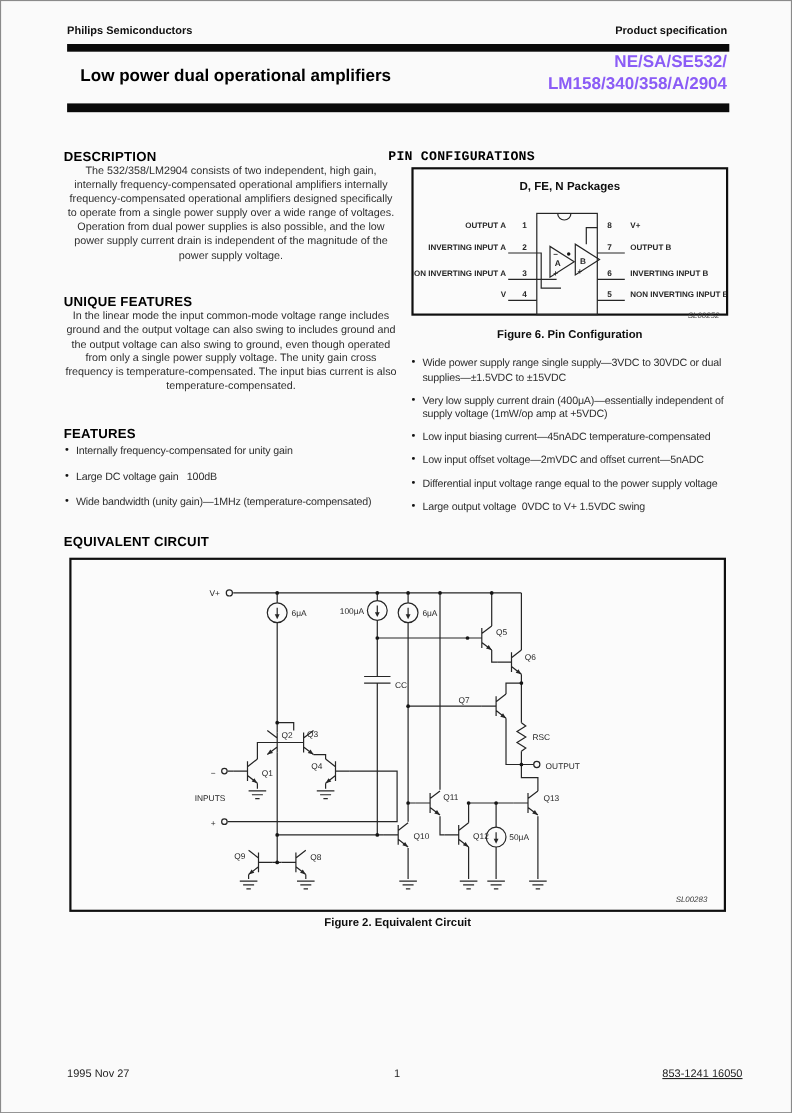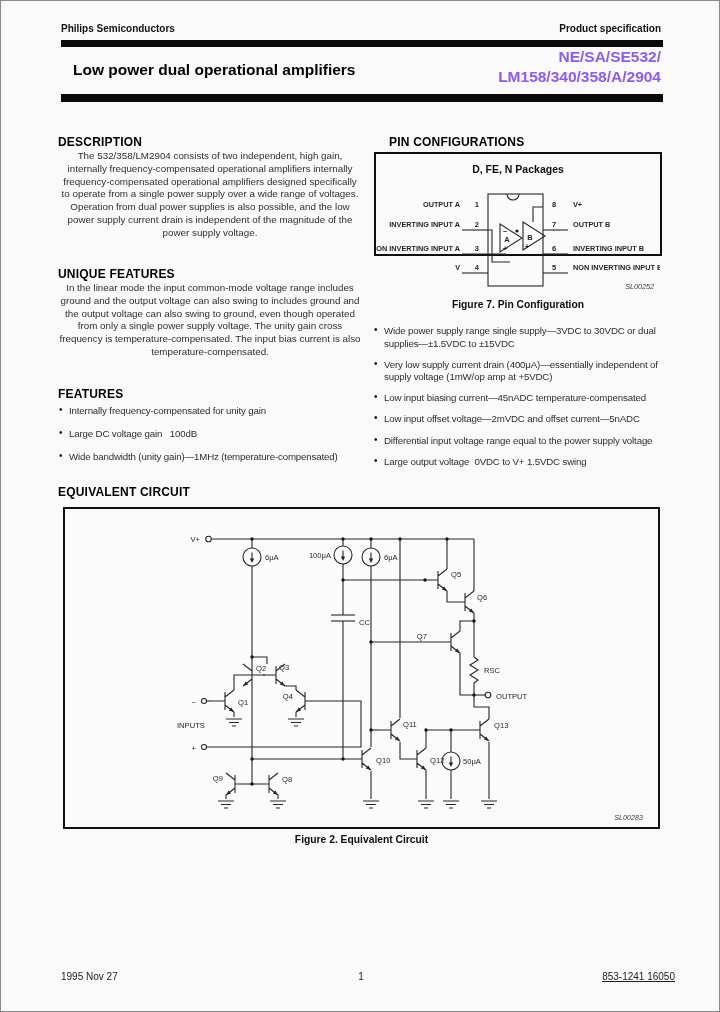--- a/index.html
+++ b/index.html
@@ -55,23 +55,23 @@
   <h2 class="sec abs" style="left:57px;top:266px;">UNIQUE FEATURES</h2>
   <p class="body abs" style="left:57px;top:281px;width:304px;">In the linear mode the input common-mode voltage range includes ground and the output voltage can also swing to includes ground and the output voltage can also swing to ground, even though operated from only a single power supply voltage. The unity gain cross frequency is temperature-compensated. The input bias current is also temperature-compensated.</p>
 
   <h2 class="sec abs" style="left:57px;top:386px;">FEATURES</h2>
   <ul class="blist feat abs" style="left:57px;top:404px;width:304px;">
     <li>Internally frequency-compensated for unity gain</li>
     <li>Large DC voltage gain   100dB</li>
     <li>Wide bandwidth (unity gain)—1MHz (temperature-compensated)</li>
   </ul>
 
-  <h2 class="sec abs" style="left:388px;top:134px;">PIN CONFIGURATIONS</h2>
-
-  <div class="figbox" style="left:373px;top:151px;width:288px;height:104px;">
+  <h2 class="sec abs" style="left:352px;top:134px;font-family:Liberation Mono, monospace;">PIN CONFIGURATIONS</h2>
+
+  <div class="figbox" style="left:373px;top:151px;width:288px;height:135px;">
     <svg width="284" height="139" viewBox="0 0 284 139">
       <text class="pkg-title" x="142" y="19" text-anchor="middle">D, FE, N Packages</text>
 
       <rect class="chip" x="112" y="40" width="55" height="92"></rect>
       <path d="M131,40 a6,6 0 0 0 12,0" fill="#fbfbfb"></path>
 
       <line x1="86" y1="76" x2="112" y2="76"></line>
       <line x1="86" y1="100" x2="130" y2="100"></line>
       <line x1="86" y1="119" x2="112" y2="119"></line>
       <line x1="167" y1="76" x2="192" y2="76"></line>
@@ -102,21 +102,21 @@
       <text class="pin-num" x="176" y="73">7</text>
       <text class="pin-num" x="176" y="97">6</text>
       <text class="pin-num" x="176" y="116">5</text>
       <text class="pin-label" x="197" y="53">V+</text>
       <text class="pin-label" x="197" y="73">OUTPUT B</text>
       <text class="pin-label" x="197" y="97">INVERTING INPUT B</text>
       <text class="pin-label" x="197" y="116">NON INVERTING INPUT B</text>
       <text class="code" x="278" y="135" text-anchor="end">SL00252</text>
     </svg>
   </div>
-  <div class="figcap" style="left:373px;top:298px;width:288px;">Figure 7.  Pin Configuration</div>
+  <div class="figcap" style="left:373px;top:298px;width:288px;">Figure 6.  Pin Configuration</div>
 
   <ul class="blist supply abs" style="left:372px;top:324px;width:294px;">
     <li>Wide power supply range single supply—3VDC to 30VDC or dual supplies—±1.5VDC to ±15VDC</li>
     <li>Very low supply current drain (400μA)—essentially independent of supply voltage (1mW/op amp at +5VDC)</li>
     <li>Low input biasing current—45nADC temperature-compensated</li>
     <li>Low input offset voltage—2mVDC and offset current—5nADC</li>
     <li>Differential input voltage range equal to the power supply voltage</li>
     <li>Large output voltage  0VDC to V+ 1.5VDC swing</li>
   </ul>
 

